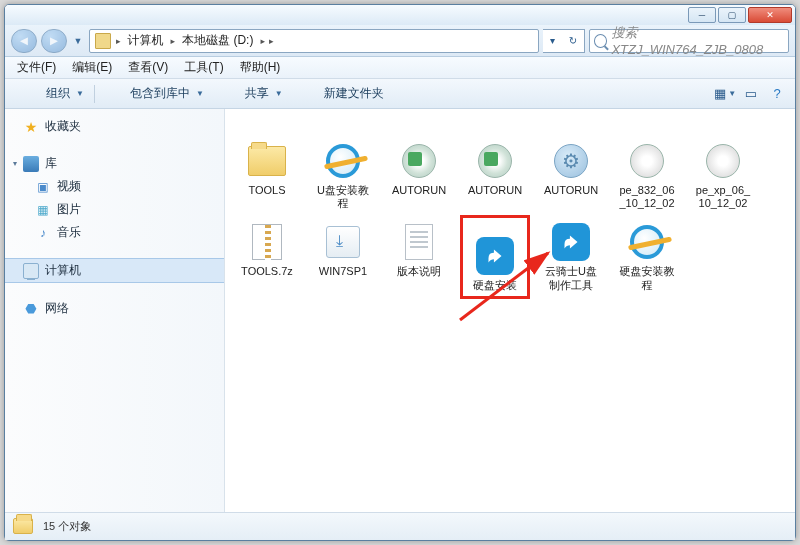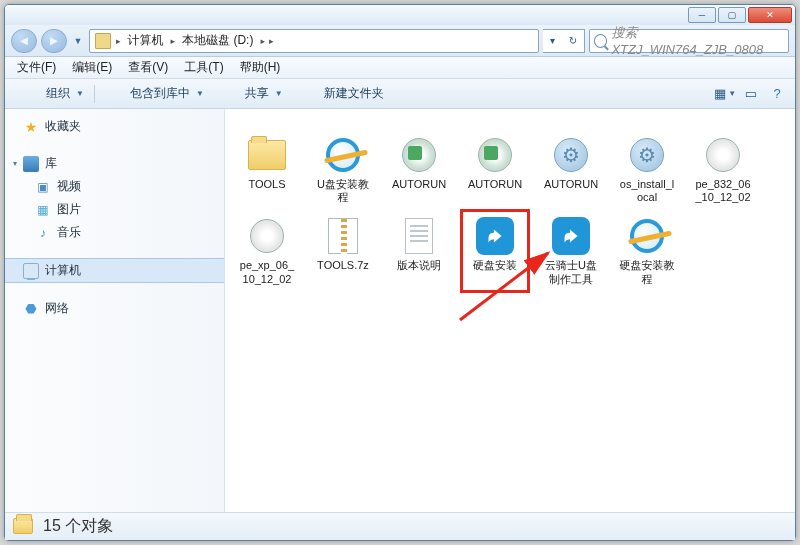--- a/index.html
+++ b/index.html
@@ -72,27 +72,27 @@
   .ico-star { color:#f0b020; font-size:14px;}
   .ico-lib { background:linear-gradient(#6aaee0,#3a7bb8); border-radius:2px;}
   .ico-vid::before { content:"▣"; color:#4a8acb;}
   .ico-pic::before { content:"▦"; color:#4aa8cb;}
   .ico-doc::before { content:"▤"; color:#cba84a;}
   .ico-mus::before { content:"♪"; color:#4a8acb;}
   .ico-comp { background:#d8e8f5; border:1px solid #8ab0d0; border-radius:2px; position:relative;}
   .ico-comp::after{content:""; position:absolute; bottom:-2px; left:3px; width:8px; height:2px; background:#8ab0d0;}
   .ico-net::before { content:"⬣"; color:#4a9adb; font-size:13px;}
   
-  .content { flex:1; background:#fff; padding:22px 10px; overflow:auto;}
+  .content { flex:1; background:#fff; padding:28px 10px; overflow:auto;}
   .file-grid { display:flex; flex-wrap:wrap; gap:4px 12px; align-content:flex-start;}
   .file-item { width:64px; display:flex; flex-direction:column; align-items:center;
     font-size:11px; color:#222; text-align:center; padding:3px; cursor:pointer; border:1px solid transparent;}
   .file-icon { width:44px; height:40px; margin-bottom:3px; display:flex; align-items:center; justify-content:center; position:relative;}
   .file-label { line-height:1.2; max-height:28px; overflow:hidden; word-break:break-all;}
-  .highlighted { outline:3px solid #e8271c; outline-offset:0;}
+  .highlighted { outline:3px solid #e8271c; outline-offset:0;justify-content:flex-end;}
   
   .ic-folder { width:38px; height:30px; background:linear-gradient(#fce9a6,#f0cd6a); border:1px solid #d9b24a; border-radius:2px; position:relative;}
   .ic-folder::before { content:""; position:absolute; top:-5px; left:2px; width:14px; height:6px; background:#f6da8a; border:1px solid #d9b24a; border-bottom:none; border-radius:2px 2px 0 0;}
   .ic-ie { width:34px; height:34px; border:4px solid #2a9ad8; border-radius:50%; position:relative;
     background:radial-gradient(circle at 40% 35%,#fff,#cfe9f7);}
   .ic-ie::after{ content:""; position:absolute; top:12px; left:-6px; width:44px; height:5px; background:#f0b030; border-radius:3px; transform:rotate(-12deg);}
   .ic-disc { width:34px; height:34px; border-radius:50%; background:radial-gradient(circle,#fff 20%,#d0e2d8 55%,#b0cabf); border:1px solid #9ab5aa;}
   .ic-disc.green::after { content:""; position:absolute; top:11px; left:11px; width:14px; height:14px; background:#4aa860; border-radius:2px;}
   .ic-disc.plain { background:radial-gradient(circle,#fff 22%,#e8e8e8 60%,#d0d0d0);}
   .ic-gear { width:34px; height:34px; background:radial-gradient(circle at 40% 35%,#d8ebf8,#9ac0de); border-radius:50%; border:1px solid #7aa4c4; position:relative;}
@@ -106,21 +106,21 @@
   .ic-txt::before{content:""; position:absolute; top:6px; left:4px; right:4px; height:2px; background:#c0c8cf; box-shadow:0 5px 0 #c0c8cf,0 10px 0 #c0c8cf,0 15px 0 #c0c8cf;}
   .ic-search { width:30px; height:36px; background:#fff; border:1px solid #b8c0c8; position:relative;}
   .ic-search::after{content:""; position:absolute; top:8px; left:7px; width:12px; height:12px; border:2px solid #6a8aa8; border-radius:50%;}
   .ic-blue { width:38px; height:38px; background:#2095d8; border-radius:8px; display:flex; align-items:center; justify-content:center;}
   .ic-blue svg { width:26px; height:26px;}
   
   .arrow { position:absolute; top:240px; left:445px; width:120px; height:80px; pointer-events:none;}
   .arrow svg { overflow:visible;}
   
   .statusbar { height:28px; background:linear-gradient(to bottom,#f3f8fc,#e5eef6);
-    border-top:1px solid #d0dce8; display:flex; align-items:center; padding:0 8px; font-size:16px; color:#333;}
+    border-top:1px solid #d0dce8; display:flex; align-items:center; padding:0 8px; font-size:11px; color:#333;}
   .status-ico { width:20px; height:18px; margin-right:10px;}
 </style>
 </head>
 <body>
 
 <div class="window">
 
   <div class="titlebar">
     <div class="win-btn">─</div>
     <div class="win-btn">▢</div>
@@ -257,41 +257,41 @@
                  <div class="file-label">AUTORUN</div>
           </div>
           <div class="file-item">
             <div class="file-icon">
               <div class="ic-gear"></div>
             </div>
                  <div class="file-label">AUTORUN</div>
           </div>
           <div class="file-item">
             <div class="file-icon">
-              <div class="ic-gear"></div>
-            </div>
-                 <div class="file-label">os_install_local</div>
-          </div>
-          <div class="file-item">
-            <div class="file-icon">
               <div class="ic-disc plain"></div>
             </div>
                  <div class="file-label">pe_832_06_10_12_02</div>
           </div>
           <div class="file-item">
             <div class="file-icon">
               <div class="ic-disc plain"></div>
             </div>
                  <div class="file-label">pe_xp_06_10_12_02</div>
           </div>
           <div class="file-item">
             <div class="file-icon">
               <div class="ic-zip"></div>
             </div>
                  <div class="file-label">TOOLS.7z</div>
+          </div>
+          <div class="file-item">
+            <div class="file-icon">
+              <div class="ic-box"></div>
+            </div>
+                 <div class="file-label">WIN7SP1</div>
           </div>
           <div class="file-item">
             <div class="file-icon">
               <div class="ic-txt"></div>
             </div>
                  <div class="file-label">版本说明</div>
           </div>
           <div class="file-item highlighted">
             <div class="file-icon">
               <div class="ic-blue">

